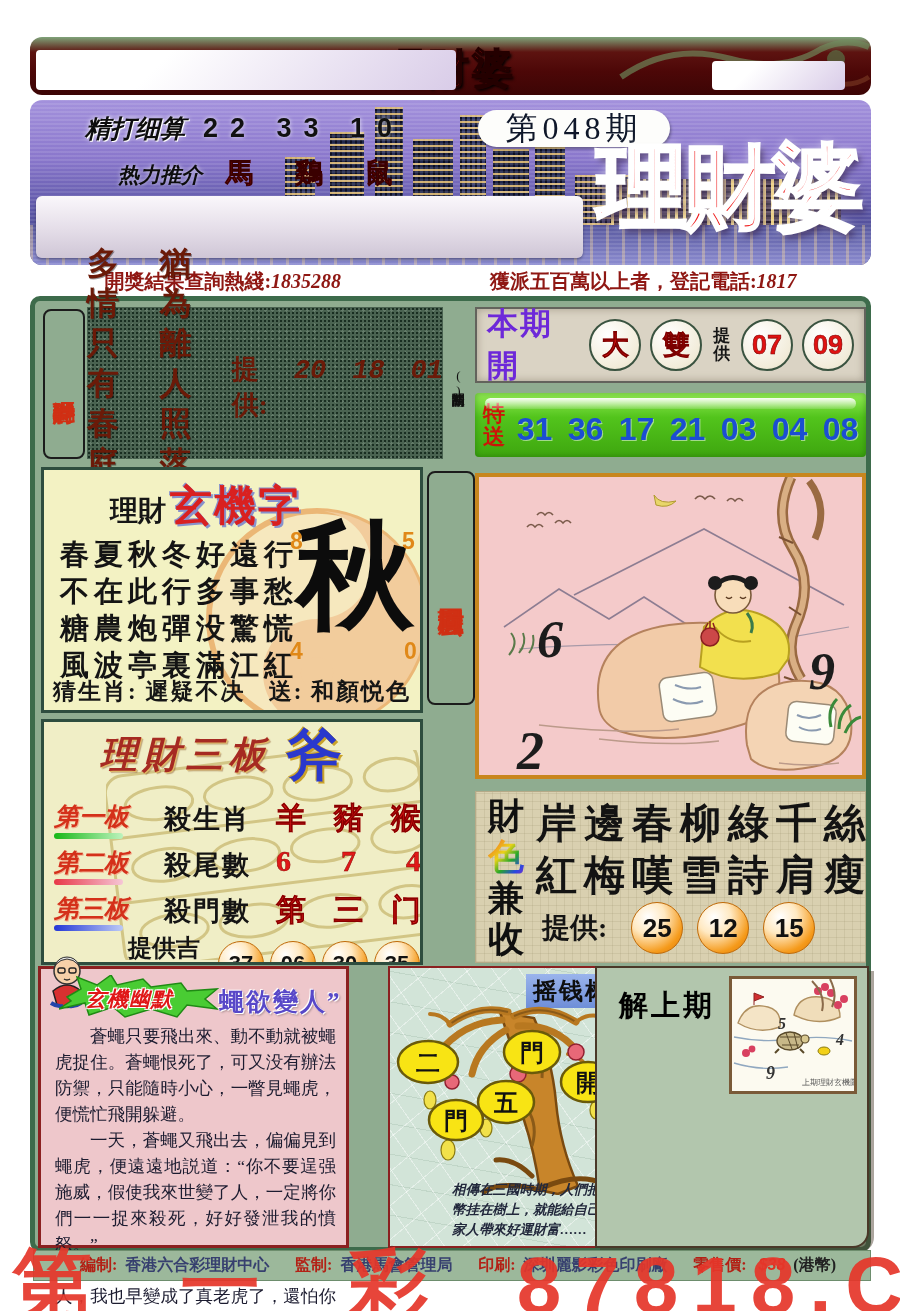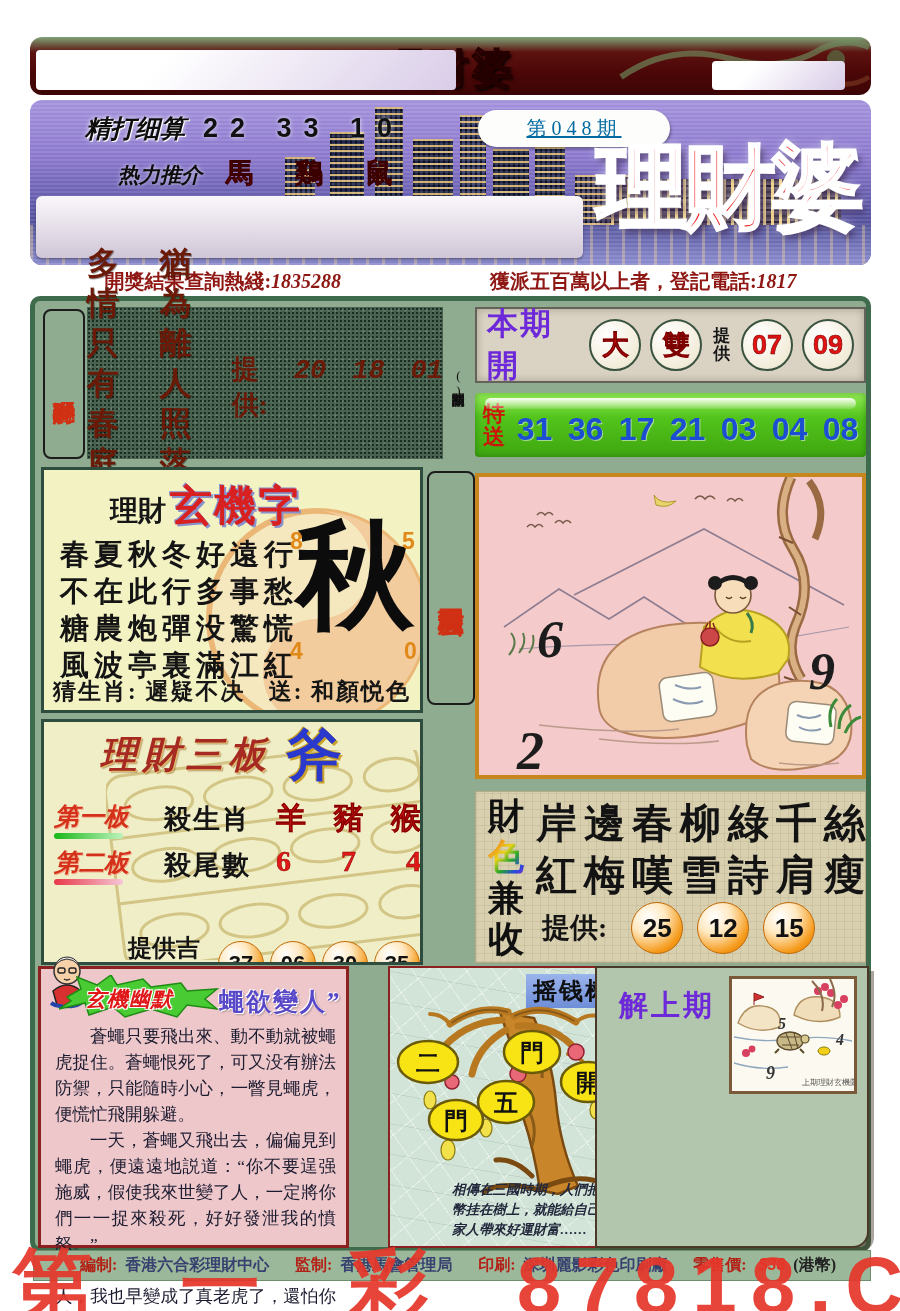--- a/index.html
+++ b/index.html
@@ -30,22 +30,22 @@
     }
   #water .refl{position:absolute;inset:0;
     background:repeating-linear-gradient(90deg,rgba(255,220,150,.35) 0 3px,transparent 3px 16px);}
   #slogan1{left:55px;top:12px;display:flex;align-items:baseline;gap:18px;}
   #slogan1 .lab{font-size:25px;font-weight:bold;font-style:italic;color:#0d0d0d;text-shadow:0 0 5px #fff,1px 1px 0 #fff;}
   #slogan1 .num{font-size:27px;font-weight:bold;color:#111;letter-spacing:12px;font-family:"Liberation Sans",sans-serif;text-shadow:0 0 4px rgba(255,255,255,.8);}
   #slogan2{left:88px;top:55px;display:flex;align-items:baseline;gap:24px;}
   #slogan2 .lab{font-size:21px;font-weight:bold;font-style:italic;color:#0d0d0d;text-shadow:0 0 4px rgba(255,255,255,.7);}
   #slogan2 .val{font-size:27px;font-weight:bold;color:#e01212;letter-spacing:18px;-webkit-text-stroke:.8px #3a0000;}
   #issue-pill{left:448px;top:10px;width:192px;height:37px;background:#fdfdfb;border-radius:19px;
-    display:flex;align-items:center;justify-content:center;font-size:20px;letter-spacing:5px;color:#0369a1;
-    box-shadow:1px 2px 3px rgba(0,0,0,.35);text-decoration:underline;}
+    display:flex;align-items:center;justify-content:center;font-size:32px;letter-spacing:5px;color:#0f172a;
+    box-shadow:1px 2px 3px rgba(0,0,0,.35);}
   #big-title{right:10px;top:36px;font-size:90px;line-height:1.15;font-weight:bold;color:#ee1111;
     -webkit-text-stroke:3px #ffffff;letter-spacing:-2px;
     text-shadow:4px 5px 6px rgba(40,20,70,.65),0 0 10px rgba(255,255,255,.6);}
   #banner2-blank{left:6px;top:96px;width:547px;height:62px;border-radius:6px;
     background:linear-gradient(180deg,#faf7fb 0%,#e4dde8 55%,#cfc6d6 100%);box-shadow:0 2px 3px rgba(0,0,0,.3);}
 
   
   #hotline{left:30px;top:268px;width:841px;display:flex;justify-content:space-around;
     color:#8f1713;font-weight:bold;font-size:20px;}
   #hotline .num{font-family:Liberation Serif, serif;font-style:italic;}
@@ -161,21 +161,21 @@
     background-image:repeating-linear-gradient(55deg,rgba(255,255,255,.45) 0 1px,transparent 1px 22px),
                      repeating-linear-gradient(-40deg,rgba(255,255,255,.45) 0 1px,transparent 1px 26px),
                      repeating-linear-gradient(10deg,rgba(140,170,150,.25) 0 1px,transparent 1px 30px);margin-left:36px;}
   #tree-title{position:absolute;right:8px;top:6px;font-size:24px;font-weight:bold;color:#0e0e0e;letter-spacing:2px;
     background:linear-gradient(180deg,#9ab4ec,#6e8ed8);padding:1px 7px;font-family:"Liberation Sans",sans-serif;}
   #tree-caption{position:absolute;left:62px;top:212px;width:172px;font-size:13.5px;font-weight:bold;font-style:italic;
     color:#22283c;line-height:20px;}
 
   #jie{left:560px;top:665px;width:274px;height:282px;background:#b2c6ad;border:2px solid #4a3828;box-sizing:border-box;
     border-radius:0 0 16px 0;box-shadow:5px 5px 0 rgba(70,55,40,.45);}
-  #jie-title{position:absolute;left:22px;top:18px;font-size:29px;font-weight:bold;color:#6d28d9;letter-spacing:3px;
+  #jie-title{position:absolute;left:22px;top:18px;font-size:29px;font-weight:bold;color:#000000;letter-spacing:3px;
     font-family:"Liberation Sans",sans-serif;}
   #jie-pic{position:absolute;right:10px;top:8px;width:128px;height:118px;background:#fcfaf0;
     border:3px solid #7a5a38;box-sizing:border-box;}
 
   
   #footer{left:33px;top:1250px;width:838px;height:31px;background:#9cb89b;border:1px solid #6d8d6d;box-sizing:border-box;
     display:flex;align-items:center;justify-content:space-between;padding:0 34px 0 46px;font-size:16px;font-weight:bold;}
   #footer .lab{color:#b32015;margin-right:4px;}
   #footer .val{color:#37406f;}
   #footer .price{color:#e03020;font-style:italic;font-family:"Liberation Sans",sans-serif;margin:0 4px;}
@@ -408,20 +408,29 @@
           <span>猴</span>
         </span>
       </div>
       <div class="sbf-row" style="top:122px;">
         <span class="plate u-pink">第二板</span>
         <span class="nm">殺尾數</span>
         <span class="vals">
           <span>6</span>
           <span>7</span>
           <span>4</span>
+        </span>
+      </div>
+      <div class="sbf-row" style="top:168px;">
+        <span class="plate u-blue">第三板</span>
+        <span class="nm">殺門數</span>
+        <span class="vals">
+          <span>第</span>
+          <span>三</span>
+          <span>门</span>
         </span>
       </div>
 
       <div id="sbf-lucky">
         <span class="lab">提供吉數:</span>
         <span class="ball">37</span>
         <span class="ball">06</span>
         <span class="ball">30</span>
         <span class="ball">35</span>
       </div>

